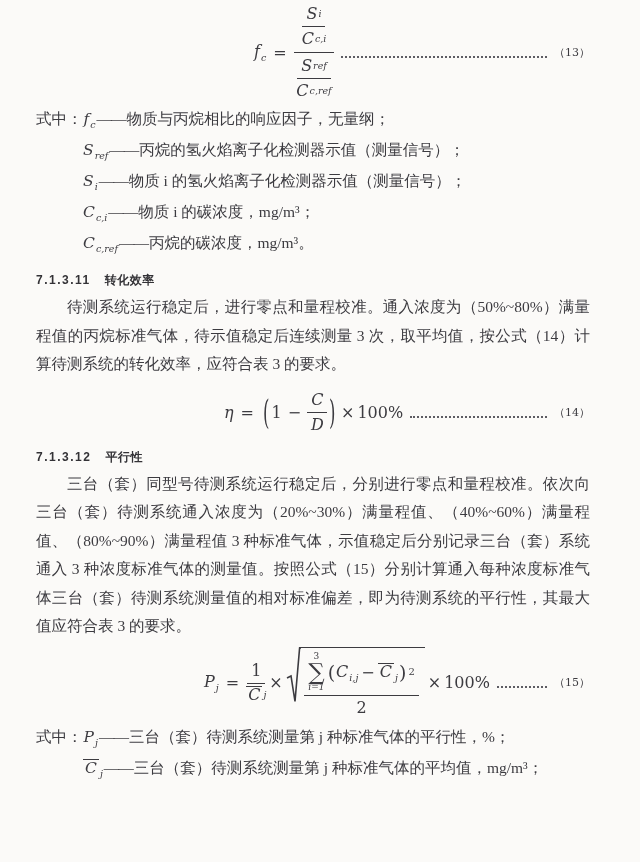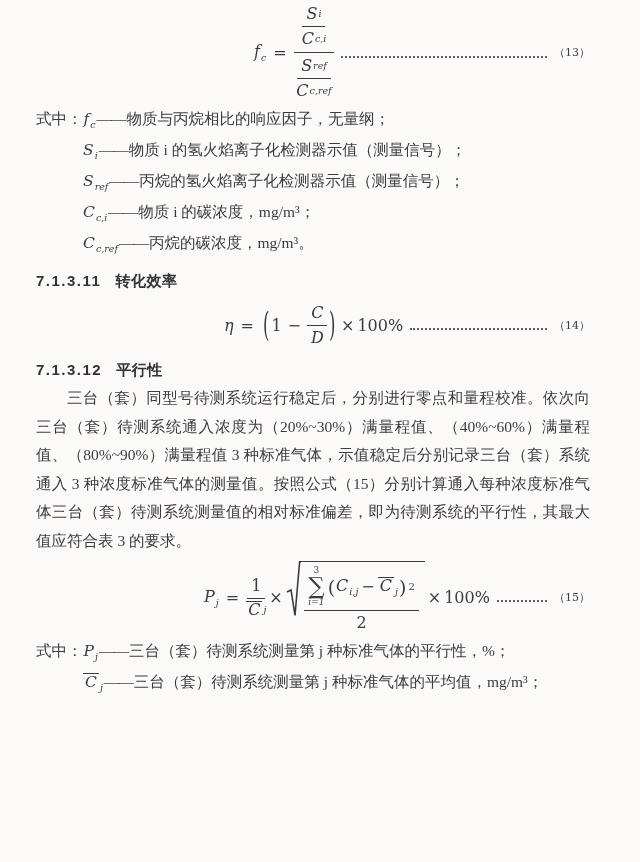--- a/index.html
+++ b/index.html
@@ -37,21 +37,21 @@
   .sum{display:inline-flex;flex-direction:column;align-items:center;line-height:1;margin-right:2px}
   .sum .lim{font-size:9px;line-height:1.1}
   .sum .sig{font-size:23px;line-height:.95;font-style:normal}
   .sqrt{display:inline-flex;align-items:flex-start}
   .radsvg{flex:0 0 auto;margin-top:0}
   .sqrtbody{border-top:1.6px solid #3c3b40;margin-left:-1.5px;padding:4px 6px 0 5px;display:flex;align-items:center}
   .obar{display:inline-block;border-top:1.3px solid #3c3b40;line-height:1.05;padding:0 2px}
   .p{font-size:19px;line-height:1;margin:0 1px}
 
   
-  .heading{font-family:"Liberation Sans","DejaVu Sans",sans-serif;font-weight:bold;color:#333236;font-size:15px;letter-spacing:.5px}
+  .heading{font-family:"Liberation Sans","DejaVu Sans",sans-serif;font-weight:bold;color:#333236;font-size:12px;letter-spacing:.5px}
   .heading .hnum{margin-right:14px;letter-spacing:1.5px}
   .para{text-align:justify;text-indent:2em;line-height:28.5px;color:#3c3b40}
   .deflist{line-height:25px}
   .defrow{padding-left:47px}
   .defrow.first{padding-left:0}
   .defprefix{margin-right:1px}
   .dash{letter-spacing:-1px;margin:0 1px}
   .sym{font-family:"DejaVu Serif",serif}
 
   
@@ -102,36 +102,37 @@
     </span>
     <span class="leader"></span>
     <span class="eqnum">（13）</span>
   </div>
 
   <div class="deflist" id="defs13">
     <div class="defrow first">
       <span class="defprefix">式中：</span><span class="sym"><span class="var">f</span><span class="vsub">c</span></span><span class="dash">——</span><span>物质与丙烷相比的响应因子，无量纲；</span>
     </div>
     <div class="defrow">
+      <span class="sym"><span class="var">S</span><span class="vsub">ref</span></span><span class="dash">——</span><span>丙烷的氢火焰离子化检测器示值（测量信号）；</span>
+    </div>
+    <div class="defrow">
       <span class="sym"><span class="var">S</span><span class="vsub">i</span></span><span class="dash">——</span><span>物质 i 的氢火焰离子化检测器示值（测量信号）；</span>
-    </div>
-    <div class="defrow">
-      <span class="sym"><span class="var">S</span><span class="vsub">ref</span></span><span class="dash">——</span><span>丙烷的氢火焰离子化检测器示值（测量信号）；</span>
     </div>
     <div class="defrow">
       <span class="sym"><span class="var">C</span><span class="vsub">c,i</span></span><span class="dash">——</span><span>物质 i 的碳浓度，mg/m³；</span>
     </div>
     <div class="defrow">
       <span class="sym"><span class="var">C</span><span class="vsub">c,ref</span></span><span class="dash">——</span><span>丙烷的碳浓度，mg/m³。</span>
     </div>
   </div>
 
   <div class="heading" id="h11">
     <span class="hnum">7.1.3.11</span><span>转化效率</span>
   </div>
+  <div class="para" id="p11">待测系统运行稳定后，进行零点和量程校准。通入浓度为（50%~80%）满量程值的丙烷标准气体，待示值稳定后连续测量 3 次，取平均值，按公式（14）计算待测系统的转化效率，应符合表 3 的要求。</div>
 
   <div class="formula" id="f14">
     <span class="var">η</span>
     <span class="eqsign">=</span>
     <span class="bigp">(</span>
     <span>1</span>
     <span class="op">−</span>
     <span class="frac">
       <span class="fnum">
           <span class="var">C</span>

